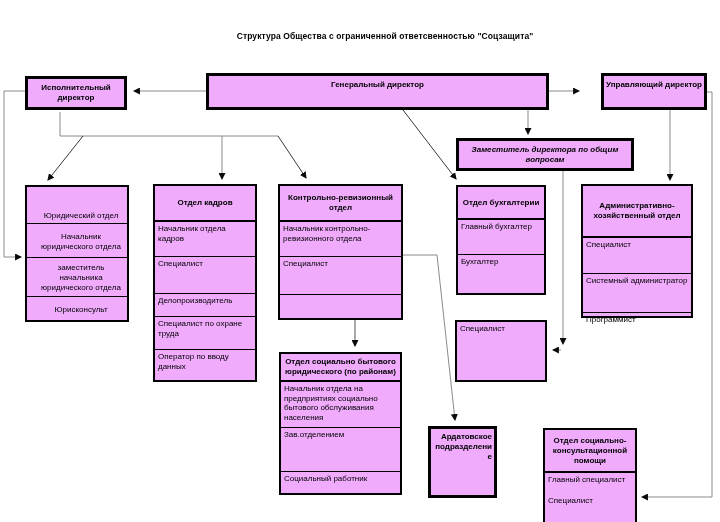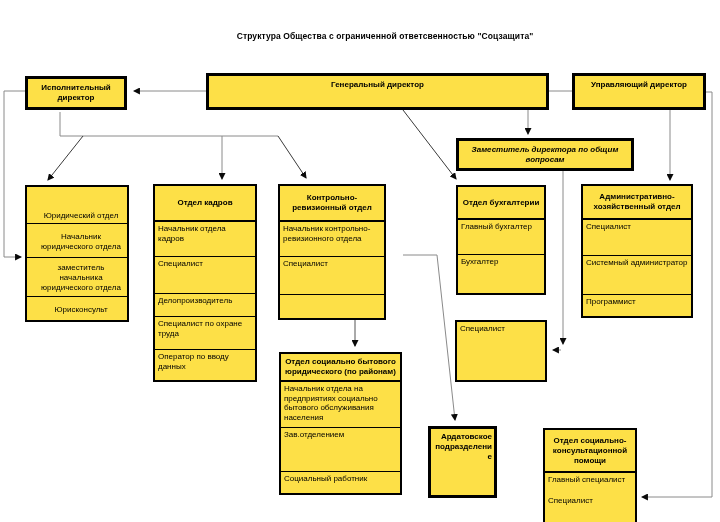--- a/index.html
+++ b/index.html
@@ -6,21 +6,21 @@
   #stage{
     position:relative;width:720px;height:522px;background:#ffffff;overflow:hidden;
     font-family:"Liberation Sans","DejaVu Sans",sans-serif;color:#000;margin-top:20px;
   }
   #title{
     position:absolute;top:11px;left:50px;width:670px;text-align:center;
     font-size:8.5px;font-weight:bold;letter-spacing:0.1px;
   }
   svg.wires{position:absolute;left:0;top:0;width:720px;height:522px;}
   .box{
-    position:absolute;background:#fde047;border:2px solid #000;box-sizing:border-box;
+    position:absolute;background:#f0abfc;border:2px solid #000;box-sizing:border-box;
     font-size:8px;line-height:1.25;
   }
   .toplevel{
     border-width:3px;font-weight:bold;text-align:center;
     display:flex;flex-direction:column;align-items:center;justify-content:flex-start;
     padding-top:4px;
   }
   .toplevel.vcenter{justify-content:center;padding-top:0;}
   .hdr{
     font-weight:bold;text-align:center;border-bottom:2px solid #000;box-sizing:border-box;
@@ -82,21 +82,21 @@
   </svg>
 
   <div class="box toplevel vcenter" style="left:25px;top:56px;width:102px;height:34px;">
     <span>Исполнительный директор</span>
   </div>
 
   <div class="box toplevel" style="left:206px;top:53px;width:343px;height:37px;">
     <span>Генеральный директор</span>
   </div>
 
-  <div class="box toplevel" style="left:572px;top:53px;width:134px;height:37px;">
+  <div class="box toplevel" style="left:601px;top:53px;width:106px;height:37px;">
     <span>Управляющий директор</span>
   </div>
 
   <div class="box toplevel vcenter" style="left:456px;top:118px;width:178px;height:33px;padding:0 8px;font-style:italic;">
     <span>Заместитель директора по общим вопросам</span>
   </div>
 
   <div class="box" style="left:25px;top:165px;width:104px;height:137px;">
     <div class="cell center bottom" style="height:36px">Юридический отдел</div>
     <div class="cell center" style="height:34px">Начальник юридического отдела</div>
@@ -106,42 +106,42 @@
 
   <div class="box" style="left:153px;top:164px;width:104px;height:198px;">
     <div class="hdr" style="height:36px">Отдел кадров</div>
     <div class="cell" style="height:34px">Начальник отдела кадров</div>
     <div class="cell" style="height:37px">Специалист</div>
     <div class="cell" style="height:23px">Делопроизводитель</div>
     <div class="cell" style="height:33px">Специалист по охране труда</div>
     <div class="cell" style="height:31px">Оператор по вводу данных</div>
   </div>
 
-  <div class="box" style="left:278px;top:164px;width:108px;height:136px;">
+  <div class="box" style="left:278px;top:164px;width:125px;height:136px;">
     <div class="hdr" style="height:36px">Контрольно-ревизионный отдел</div>
     <div class="cell" style="height:34px">Начальник контрольно-ревизионного отдела</div>
     <div class="cell" style="height:38px">Специалист</div>
     <div class="cell" style="height:24px"></div>
   </div>
 
   <div class="box" style="left:279px;top:332px;width:123px;height:143px;">
     <div class="hdr" style="height:28px">Отдел социально бытового юридического  (по районам)</div>
     <div class="cell" style="height:45px;line-height:1.2">Начальник отдела на предприятиях социально бытового обслуживания населения</div>
     <div class="cell" style="height:44px">Зав.отделением</div>
     <div class="cell" style="height:22px">Социальный работник</div>
   </div>
 
   <div class="box" style="left:456px;top:165px;width:90px;height:110px;">
     <div class="hdr" style="height:33px">Отдел бухгалтерии</div>
     <div class="cell" style="height:34px">Главный бухгалтер</div>
     <div class="cell" style="height:23px">Бухгалтер</div>
   </div>
 
   <div class="box" style="left:581px;top:164px;width:112px;height:134px;">
-    <div class="hdr" style="height:34px">Административно-хозяйственный отдел</div>
+    <div class="hdr" style="height:52px">Административно-хозяйственный отдел</div>
     <div class="cell" style="height:35px">Специалист</div>
     <div class="cell" style="height:39px">Системный администратор</div>
     <div class="cell" style="height:22px">Программист</div>
   </div>
 
   <div class="box" style="left:455px;top:300px;width:92px;height:62px;">
     <div class="cell" style="height:30px">Специалист</div>
   </div>
 
   <div class="box toplevel wrapany" style="left:428px;top:406px;width:69px;height:72px;padding:3px 2px 0 2px;text-align:right;">

